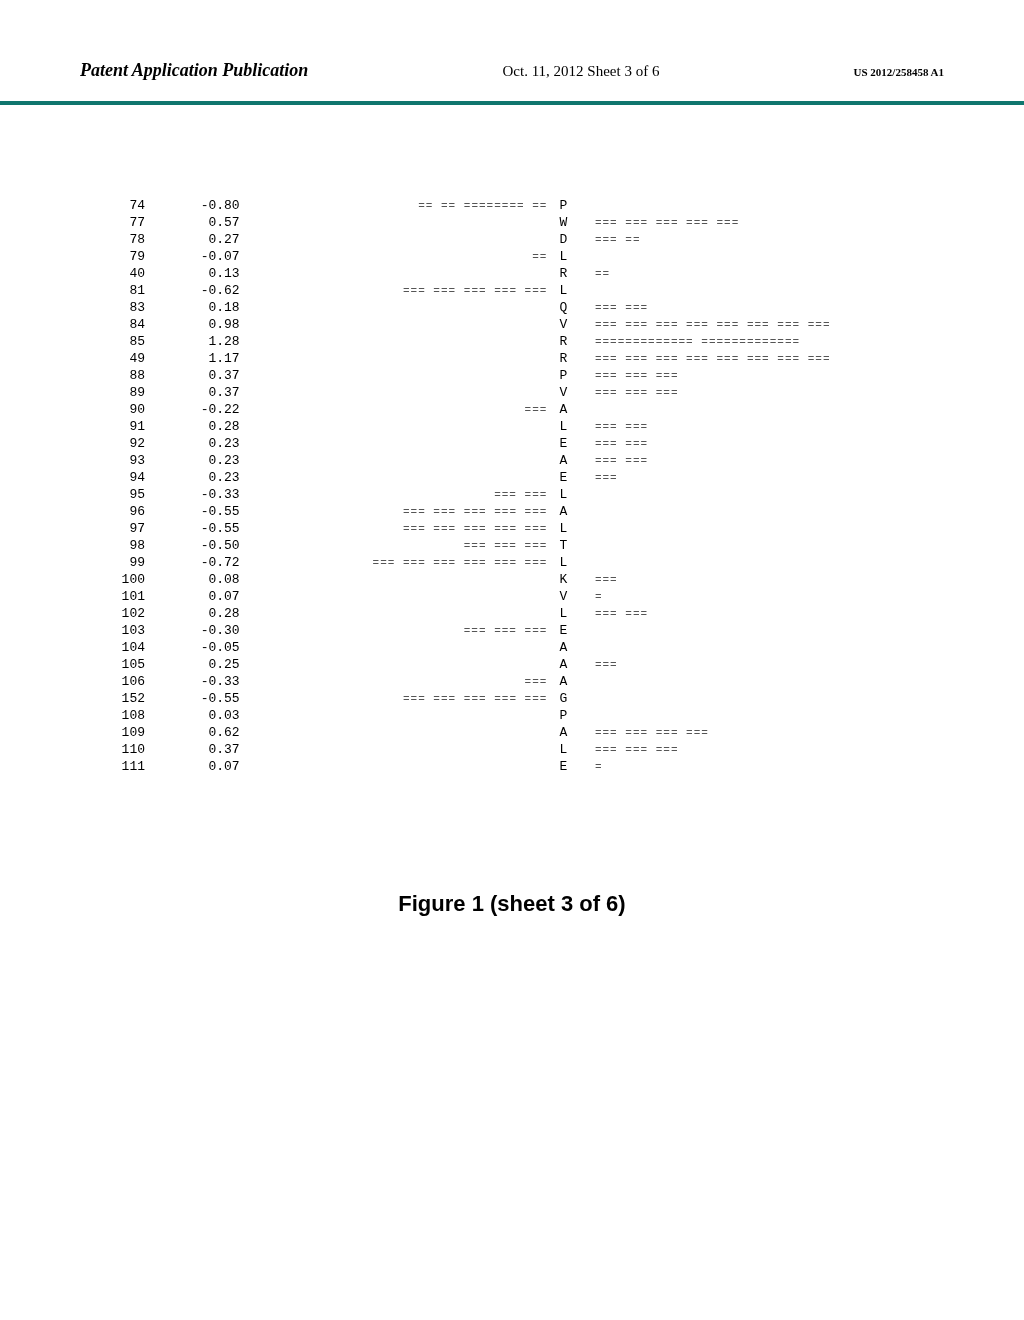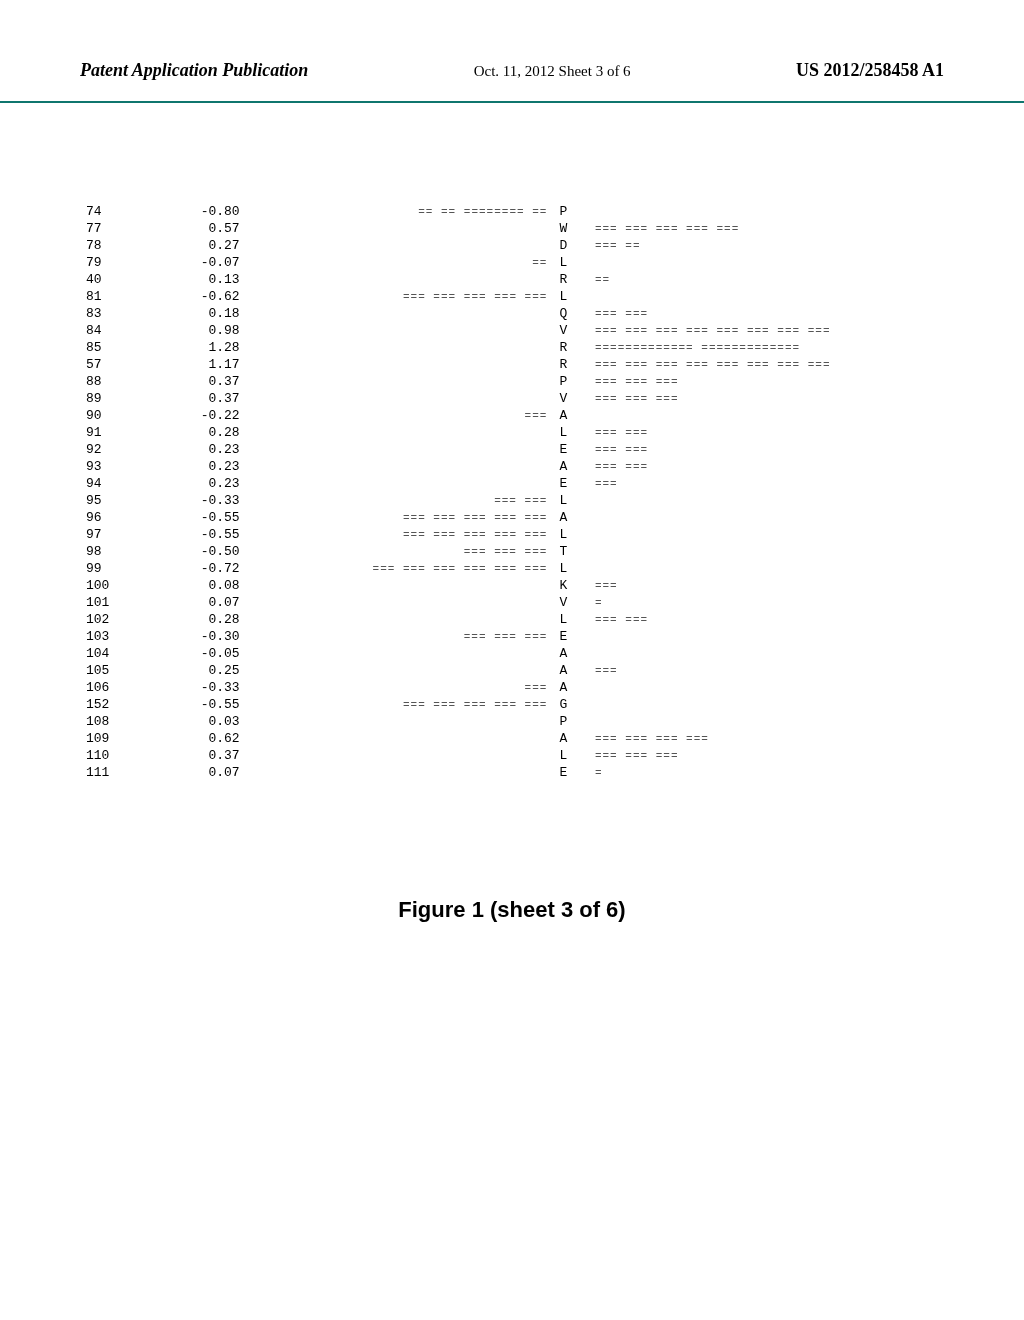--- a/index.html
+++ b/index.html
@@ -19,53 +19,54 @@
       min-height: 1320px;
       background: #fff;
       padding: 0;
       position: relative;
     }
     .header {
       display: flex;
       justify-content: space-between;
       align-items: baseline;
       padding: 60px 80px 20px 80px;
-      border-bottom: 2px solid #0f766e;
-      margin-bottom: 20px;
+      border-bottom: 4px solid #0f766e;
+      margin-bottom: 12px;
     }
     .header-left {
       font-weight: bold;
       font-size: 18px;
       font-style: italic;
     }
     .header-center {
       font-size: 15px;
       text-align: center;
     }
     .header-right {
-      font-size: 18px;
+      font-size: 11px;
       font-weight: bold;
     }
     .main-content {
       padding: 20px 80px 40px 80px;
     }
     .data-table {
       width: 100%;
       border-collapse: collapse;
       font-family: 'Courier New', Courier, monospace;
       font-size: 13px;
       margin-top: 60px;
     }
     .data-table td {
       padding: 1px 6px;
       vertical-align: middle;
       white-space: nowrap;
     }
     .col-num {
       width: 60px;
+      text-align: right;
       padding-right: 10px;
       font-family: Liberation Mono, monospace;
     }
     .col-val {
       width: 80px;
       text-align: right;
       padding-right: 16px;
     }
     .col-bars {
       width: 260px;
@@ -167,21 +168,21 @@
             <td class="col-extra">=== === === === === === === ===</td>
           </tr>
           <tr>
             <td class="col-num">85</td>
             <td class="col-val">1.28</td>
             <td class="col-bars"></td>
             <td class="col-letter">R</td>
             <td class="col-extra">============= =============</td>
           </tr>
           <tr>
-            <td class="col-num">57</td>
+            <td class="col-num">49</td>
             <td class="col-val">1.17</td>
             <td class="col-bars"></td>
             <td class="col-letter">R</td>
             <td class="col-extra">=== === === === === === === ===</td>
           </tr>
           <tr>
             <td class="col-num">88</td>
             <td class="col-val">0.37</td>
             <td class="col-bars"></td>
             <td class="col-letter">P</td>

